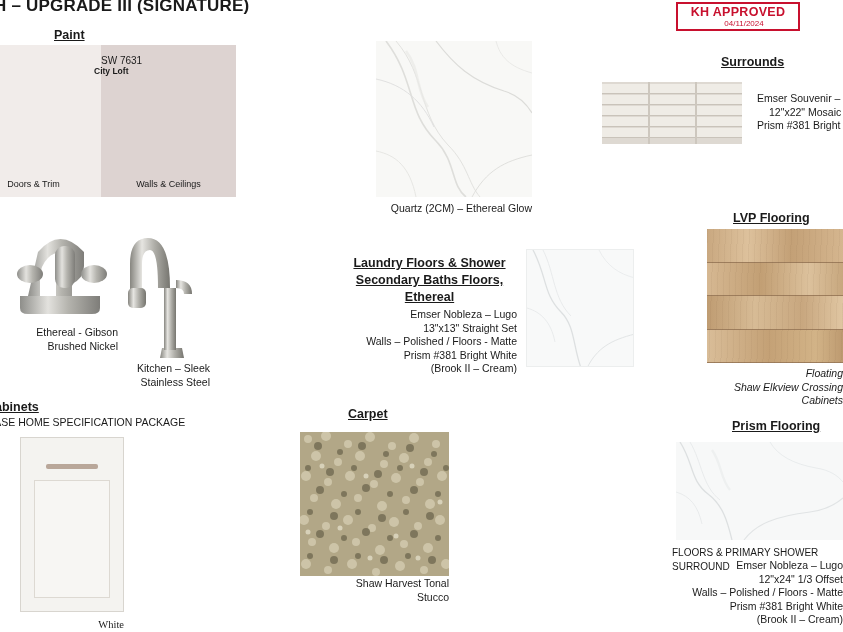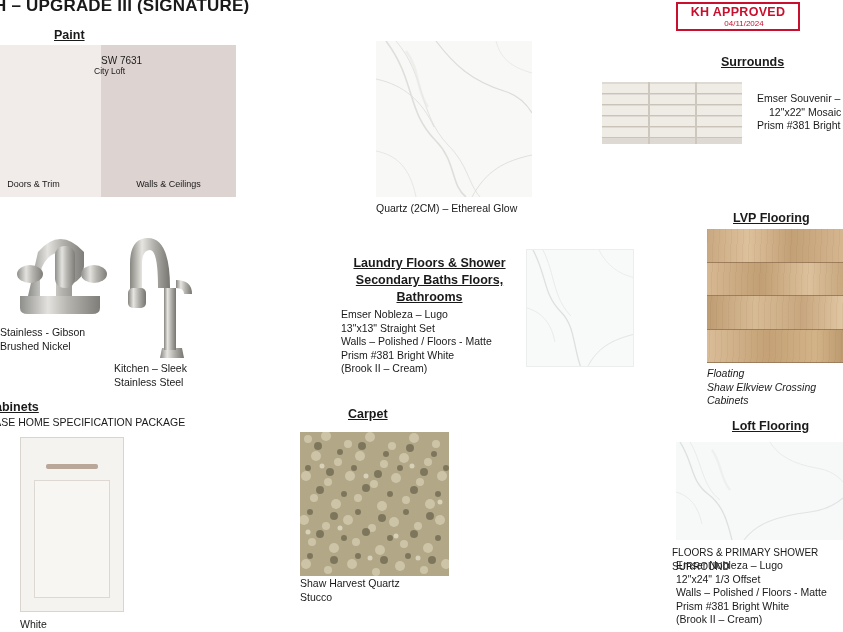--- a/index.html
+++ b/index.html
@@ -39,21 +39,21 @@
     font-weight: bold;
     text-decoration: underline;
     line-height: 17px;
     text-align: center;
   }
 
   
   .caption {
     font-size: 10.5px;
     line-height: 13.5px;
-    text-align: left;
+    text-align: right;
   }
   .caption-left {
     font-size: 10.5px;
     line-height: 13.5px;
     text-align: left;
   }
 
   
   #approval-stamp {
     left: 676px;
@@ -109,21 +109,21 @@
     top: 10px;
     font-size: 10px;
     line-height: 11px;
     color: #1a1a1a;
   }
   .paint-name {
     position: absolute;
     left: 128px;
     top: 21px;
     font-size: 8.5px;
-    font-weight: normal;
+    font-weight: bold;
     line-height: 11px;
     color: #1a1a1a;
     text-align: center;
   }
   .paint-label {
     position: absolute;
     bottom: 8px;
     width: 100%;
     text-align: center;
     font-size: 9px;
@@ -306,21 +306,21 @@
       </linearGradient>
     </defs>
     <path d="M20 78 L100 78 L100 90 Q100 96 92 96 L28 96 Q20 96 20 90 Z" fill="url(#nickel)"></path>
     <path d="M38 34 Q60 8 84 34 L84 48 Q84 60 72 66 L72 78 L56 78 L56 60 Q56 46 66 40 Q58 30 48 40 Q40 48 40 60 L40 78 L28 78 Z" fill="url(#nickel)"></path>
     <ellipse cx="30" cy="56" rx="13" ry="9" fill="url(#nickel)"></ellipse>
     <ellipse cx="94" cy="56" rx="13" ry="9" fill="url(#nickel)"></ellipse>
     <rect x="55" y="28" width="20" height="42" rx="9" fill="url(#nickel)"></rect>
   </svg>
 </div>
 <div class="abs caption" style="left:0px; top:326px; width:118px;">
-  <div>Stainless - Gibson</div>
+  <div>Ethereal - Gibson</div>
   <div>Brushed Nickel</div>
 </div>
 
 <div class="abs" style="left:118px; top:222px;">
   <svg class="faucet-svg" width="92" height="140" viewBox="0 0 92 140">
     <defs>
       <linearGradient id="steel" x1="0" y1="0" x2="1" y2="0">
         <stop offset="0" stop-color="#86857f"></stop>
         <stop offset="0.3" stop-color="#e6e5e1"></stop>
         <stop offset="0.62" stop-color="#aeada7"></stop>
@@ -335,21 +335,21 @@
   </svg>
 </div>
 <div class="abs caption" style="left:114px; top:362px; width:96px;">
   <div>Kitchen – Sleek</div>
   <div>Stainless Steel</div>
 </div>
 
 <div class="abs heading-multiline" style="left:348px; top:255px; width:163px;">
   <div>Laundry Floors &amp; Shower</div>
   <div>Secondary Baths Floors,</div>
-  <div>Bathrooms</div>
+  <div>Ethereal</div>
 </div>
 <div class="abs caption" style="left:341px; top:308px; width:176px;">
   <div>Emser Nobleza – Lugo</div>
   <div>13"x13" Straight Set</div>
   <div>Walls – Polished / Floors - Matte</div>
   <div>Prism #381 Bright White</div>
   <div>(Brook II – Cream)</div>
 </div>
 
 <div class="abs" id="lugo-square">
@@ -378,21 +378,21 @@
   <div>Cabinets</div>
 </div>
 
 <div class="abs section-heading" style="left:-14px; top:400px;">Cabinets</div>
 <div class="abs caption-left" style="left:-32px; top:416px; width:240px;">Per BASE HOME SPECIFICATION PACKAGE</div>
 
 <div class="abs" id="cabinet-door">
   <div id="cabinet-pull"></div>
   <div id="cabinet-inner"></div>
 </div>
-<div class="abs caption" style="left:20px; top:618px; width:104px;">White</div>
+<div class="abs caption" style="left:20px; top:618px; width:104px;font-family:Liberation Serif, serif;">White</div>
 
 <div class="abs section-heading" style="left:348px; top:407px;">Carpet</div>
 <div class="abs" id="carpet-swatch">
   <svg width="149" height="144" viewBox="0 0 149 144">
     <rect width="149" height="144" fill="#a89c7c"></rect>
     <g opacity="0.95">
       <rect x="0" y="0" width="149" height="144" fill="#b3a888"></rect>
       <g fill="#cfc7ab">
         <circle cx="8" cy="7" r="4"></circle>
           <circle cx="26" cy="4" r="5"></circle>
@@ -488,25 +488,25 @@
           <circle cx="96" cy="104" r="2.5"></circle>
           <circle cx="140" cy="70" r="2.5"></circle>
         <circle cx="8" cy="100" r="2.5"></circle>
           <circle cx="70" cy="126" r="2.5"></circle>
           <circle cx="118" cy="126" r="2.5"></circle>
       </g>
     </g>
   </svg>
 </div>
 <div class="abs caption" style="left:300px; top:577px; width:149px;">
-  <div>Shaw Harvest Quartz</div>
+  <div>Shaw Harvest Tonal</div>
   <div>Stucco</div>
 </div>
 
-<div class="abs section-heading" style="left:732px; top:419px;">Loft Flooring</div>
+<div class="abs section-heading" style="left:732px; top:419px;">Prism Flooring</div>
 <div class="abs" id="tile-floor-square">
   <svg width="167" height="98" viewBox="0 0 167 98">
     <rect width="167" height="98" fill="#f7f8f8"></rect>
     <path d="M4 0 C 18 22, 14 38, 32 52 C 48 64, 52 82, 56 98" stroke="#dde0e1" stroke-width="1.3" fill="none"></path>
     <path d="M14 0 C 26 20, 26 44, 44 58" stroke="#e6e9ea" stroke-width="0.9" fill="none"></path>
     <path d="M0 50 C 14 54, 22 64, 26 82" stroke="#e4e7e8" stroke-width="0.8" fill="none"></path>
     <path d="M68 98 C 80 82, 100 74, 134 70 C 150 68, 160 62, 167 56" stroke="#e1e4e5" stroke-width="1.1" fill="none"></path>
     <path d="M94 0 C 102 14, 118 22, 140 26 C 154 28, 162 34, 167 40" stroke="#e7eaeb" stroke-width="0.9" fill="none"></path>
     <path d="M36 8 C 46 22, 44 36, 54 48" stroke="#eef0f0" stroke-width="2.4" fill="none"></path>
   </svg>

